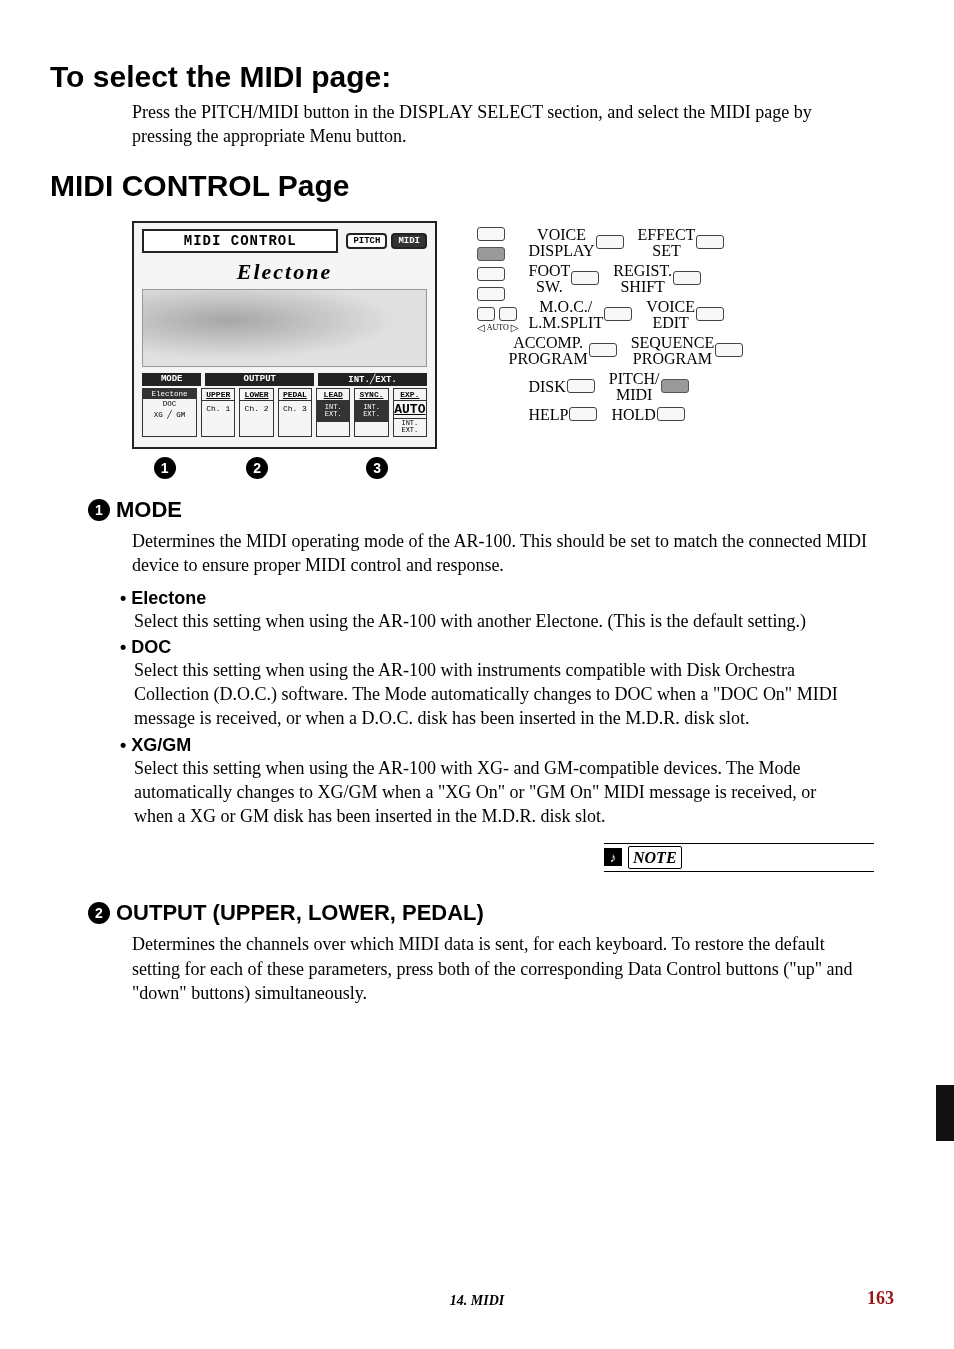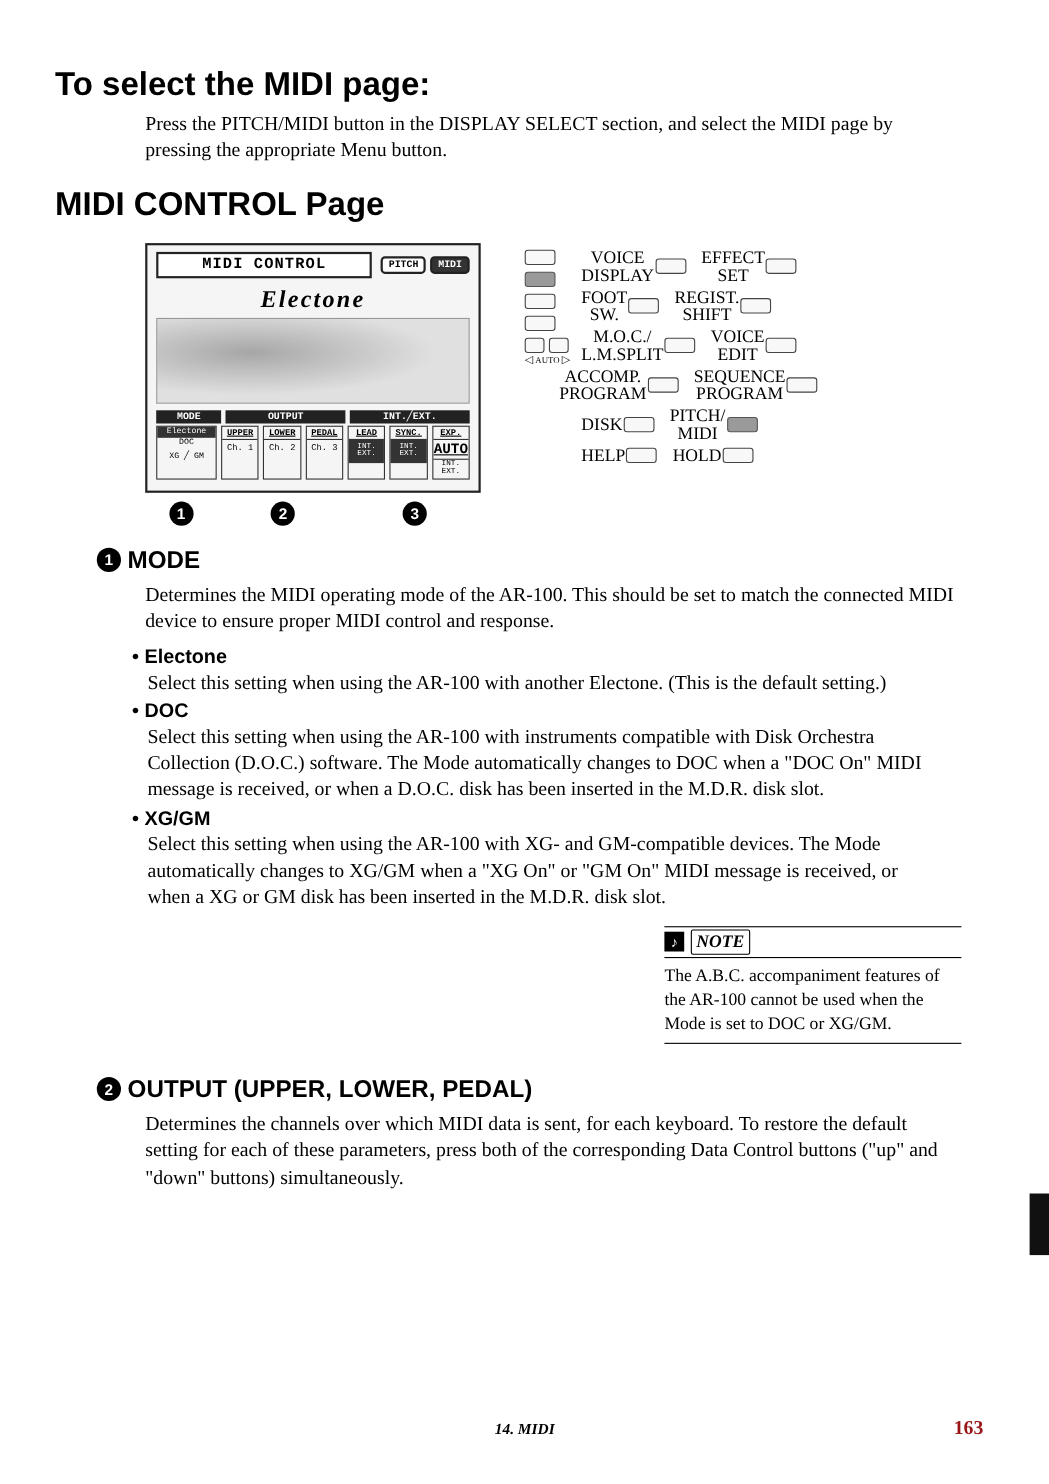--- a/index.html
+++ b/index.html
@@ -371,21 +371,20 @@
 <div class="sub-item" style="margin-top:4px">
   <div class="lbl">• XG/GM</div>
   <div class="txt">Select this setting when using the AR-100 with XG- and GM-compatible devices.  The Mode automatically changes to XG/GM when a "XG On" or "GM On" MIDI message is received, or when a XG or GM disk has been inserted in the M.D.R. disk slot.</div>
 </div>
 
 <div class="note-box">
   <div class="note-hdr">
     <span class="note-icon">♪</span>
     <span class="note-word">NOTE</span>
   </div>
-  <div class="note-btm">The A.B.C. accompaniment features of the AR-100 cannot be used when the Mode is set to DOC or XG/GM.</div>
 </div>
 
 <div class="sec-hdr" style="margin-top:28px">
   <span class="numball">2</span>
   <span>OUTPUT (UPPER, LOWER, PEDAL)</span>
 </div>
 <div class="body-text">Determines the channels over which MIDI data is sent, for each keyboard.  To restore the default setting for each of these parameters, press both of the corresponding Data Control buttons ("up" and "down" buttons) simultaneously.</div>
 
 <div class="footer">
   <span class="footer-center">14. MIDI</span>

